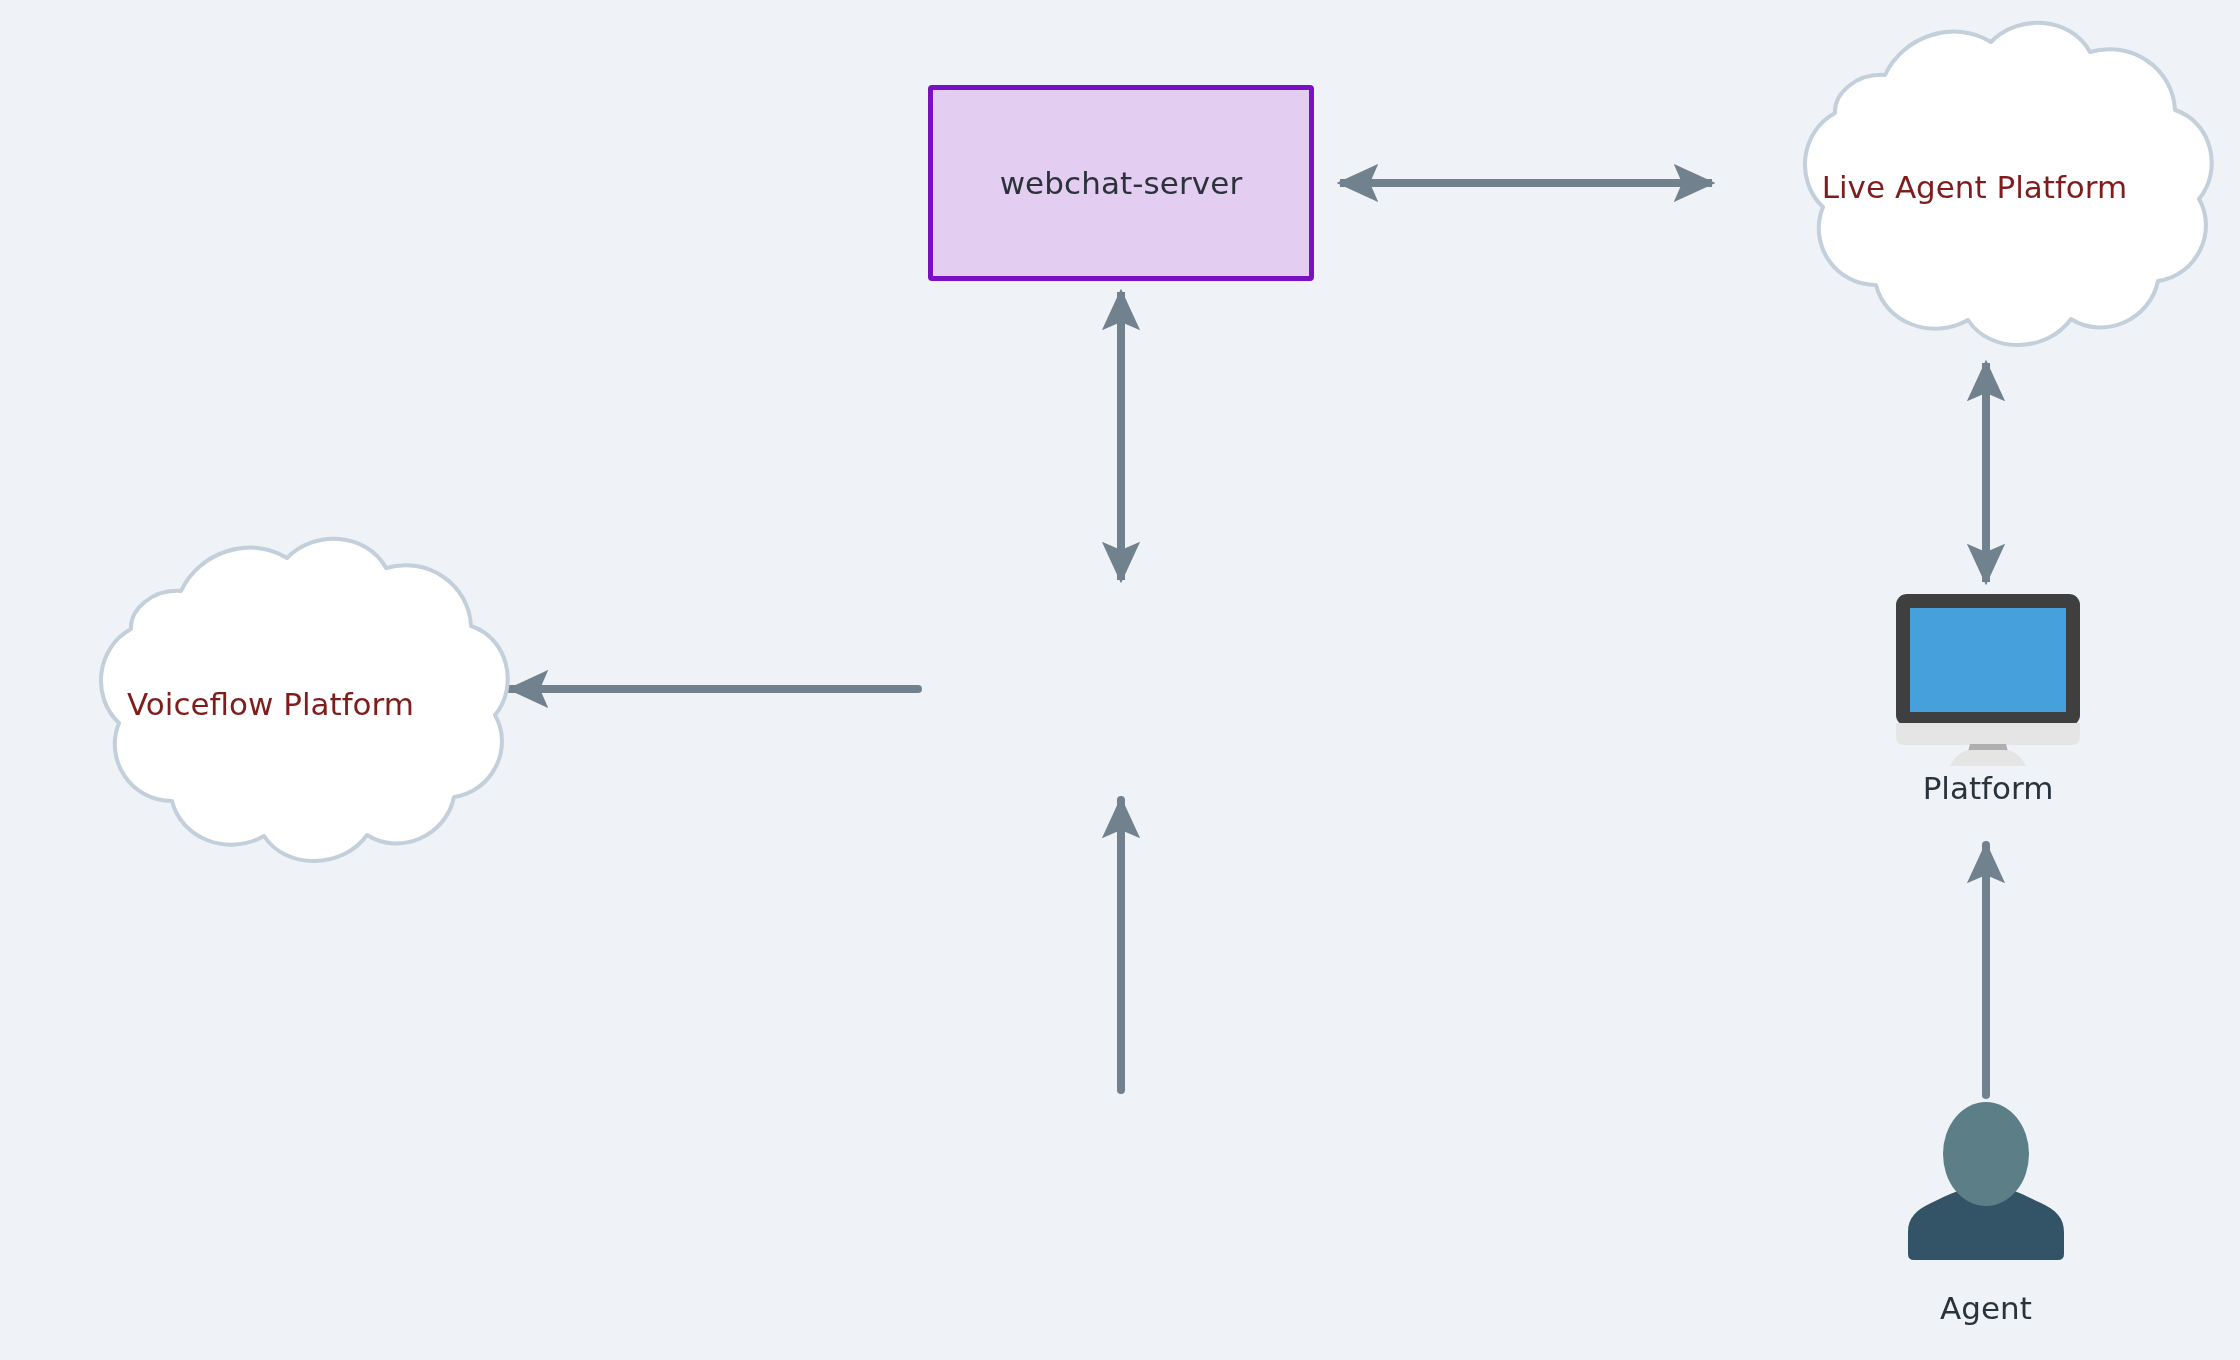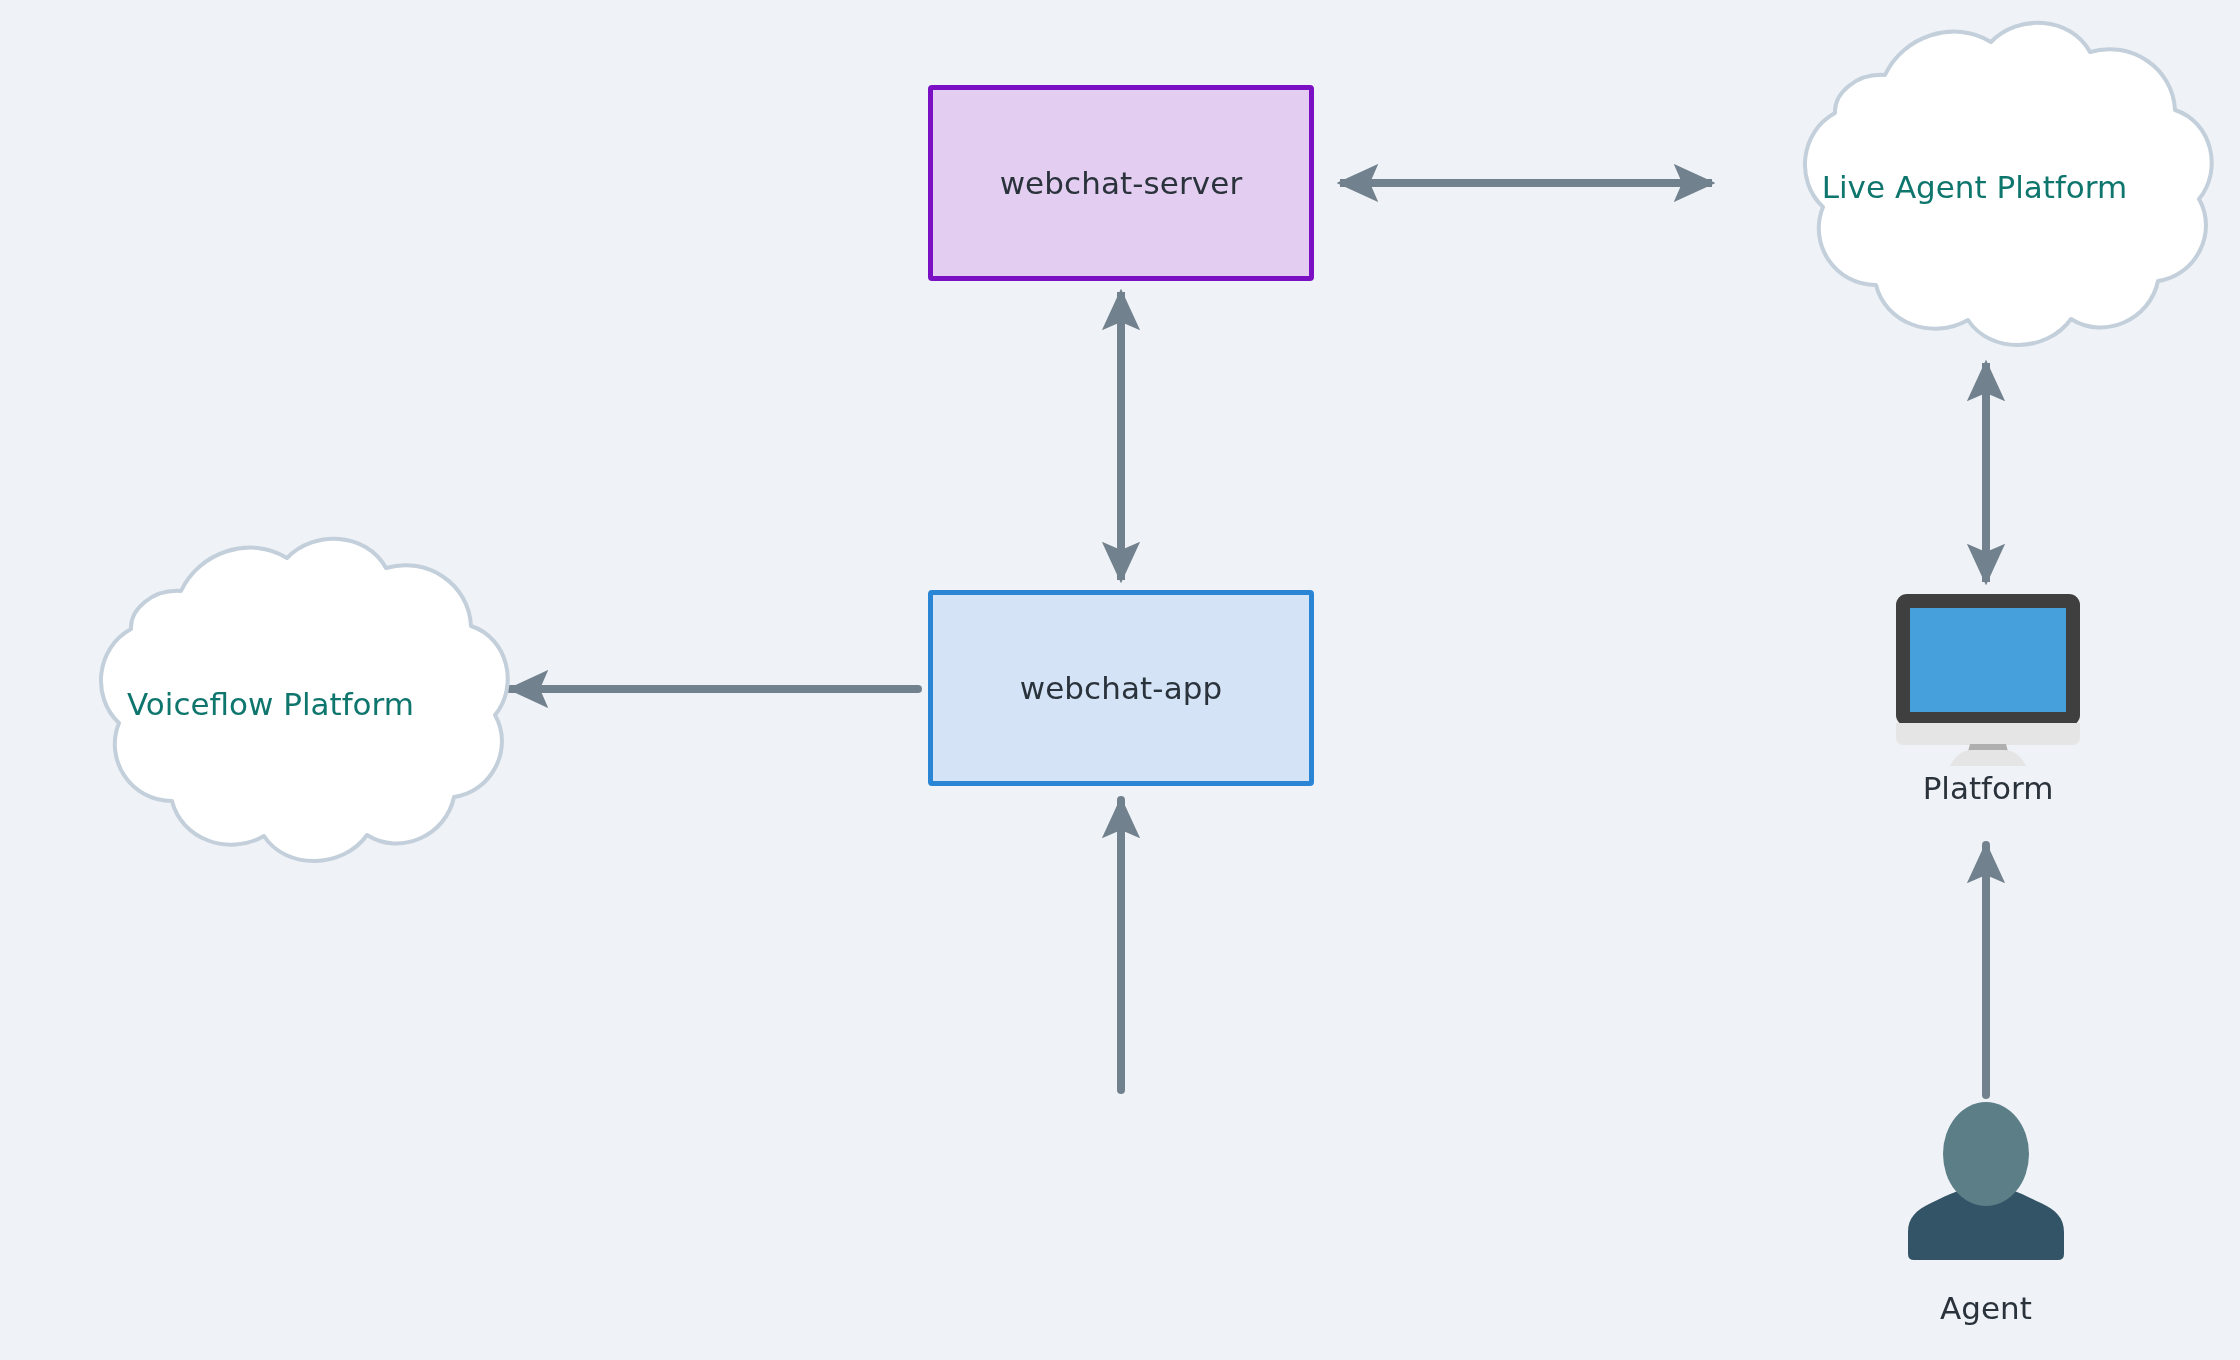--- a/index.html
+++ b/index.html
@@ -69,21 +69,21 @@
   }
   .cloud-node svg {
     display: block;
   }
   .cloud-label {
     position: absolute;
     left: 0;
     width: 100%;
     text-align: center;
     font-size: 31px;
-    color: #0f766e;
+    color: #7f1d1d;
     white-space: nowrap;
   }
   #node-live-agent-platform { left: 1722px; top: 6px; width: 505px; height: 350px; }
   #node-live-agent-platform .cloud-label { top: 163px; }
   #node-voiceflow-platform { left: 18px; top: 522px; width: 505px; height: 350px; }
   #node-voiceflow-platform .cloud-label { top: 164px; }
 
   
   #node-dashboard {
     position: absolute;
@@ -152,23 +152,20 @@
 
     <g>
       <line x1="1986" y1="1095" x2="1986" y2="845" stroke="#72818e" stroke-width="8" stroke-linecap="round" marker-end="url(#arrowhead-end)"></line>
     </g>
   </svg>
 
   <div class="node-box" id="node-webchat-server">
     <span class="node-label">webchat-server</span>
   </div>
 
-  <div class="node-box" id="node-webchat-app">
-    <span class="node-label">webchat-app</span>
-  </div>
 
   <div class="cloud-node" id="node-live-agent-platform">
     <svg width="505" height="350" viewBox="0 0 505 350">
       <path d="M 163 69
                C 181 30, 232 13, 269 36
                C 296 8, 348 10, 368 46
                C 409 34, 451 62, 453 104
                C 490 116, 501 164, 477 193
                C 496 226, 474 270, 436 275
                C 428 314, 382 334, 349 313

